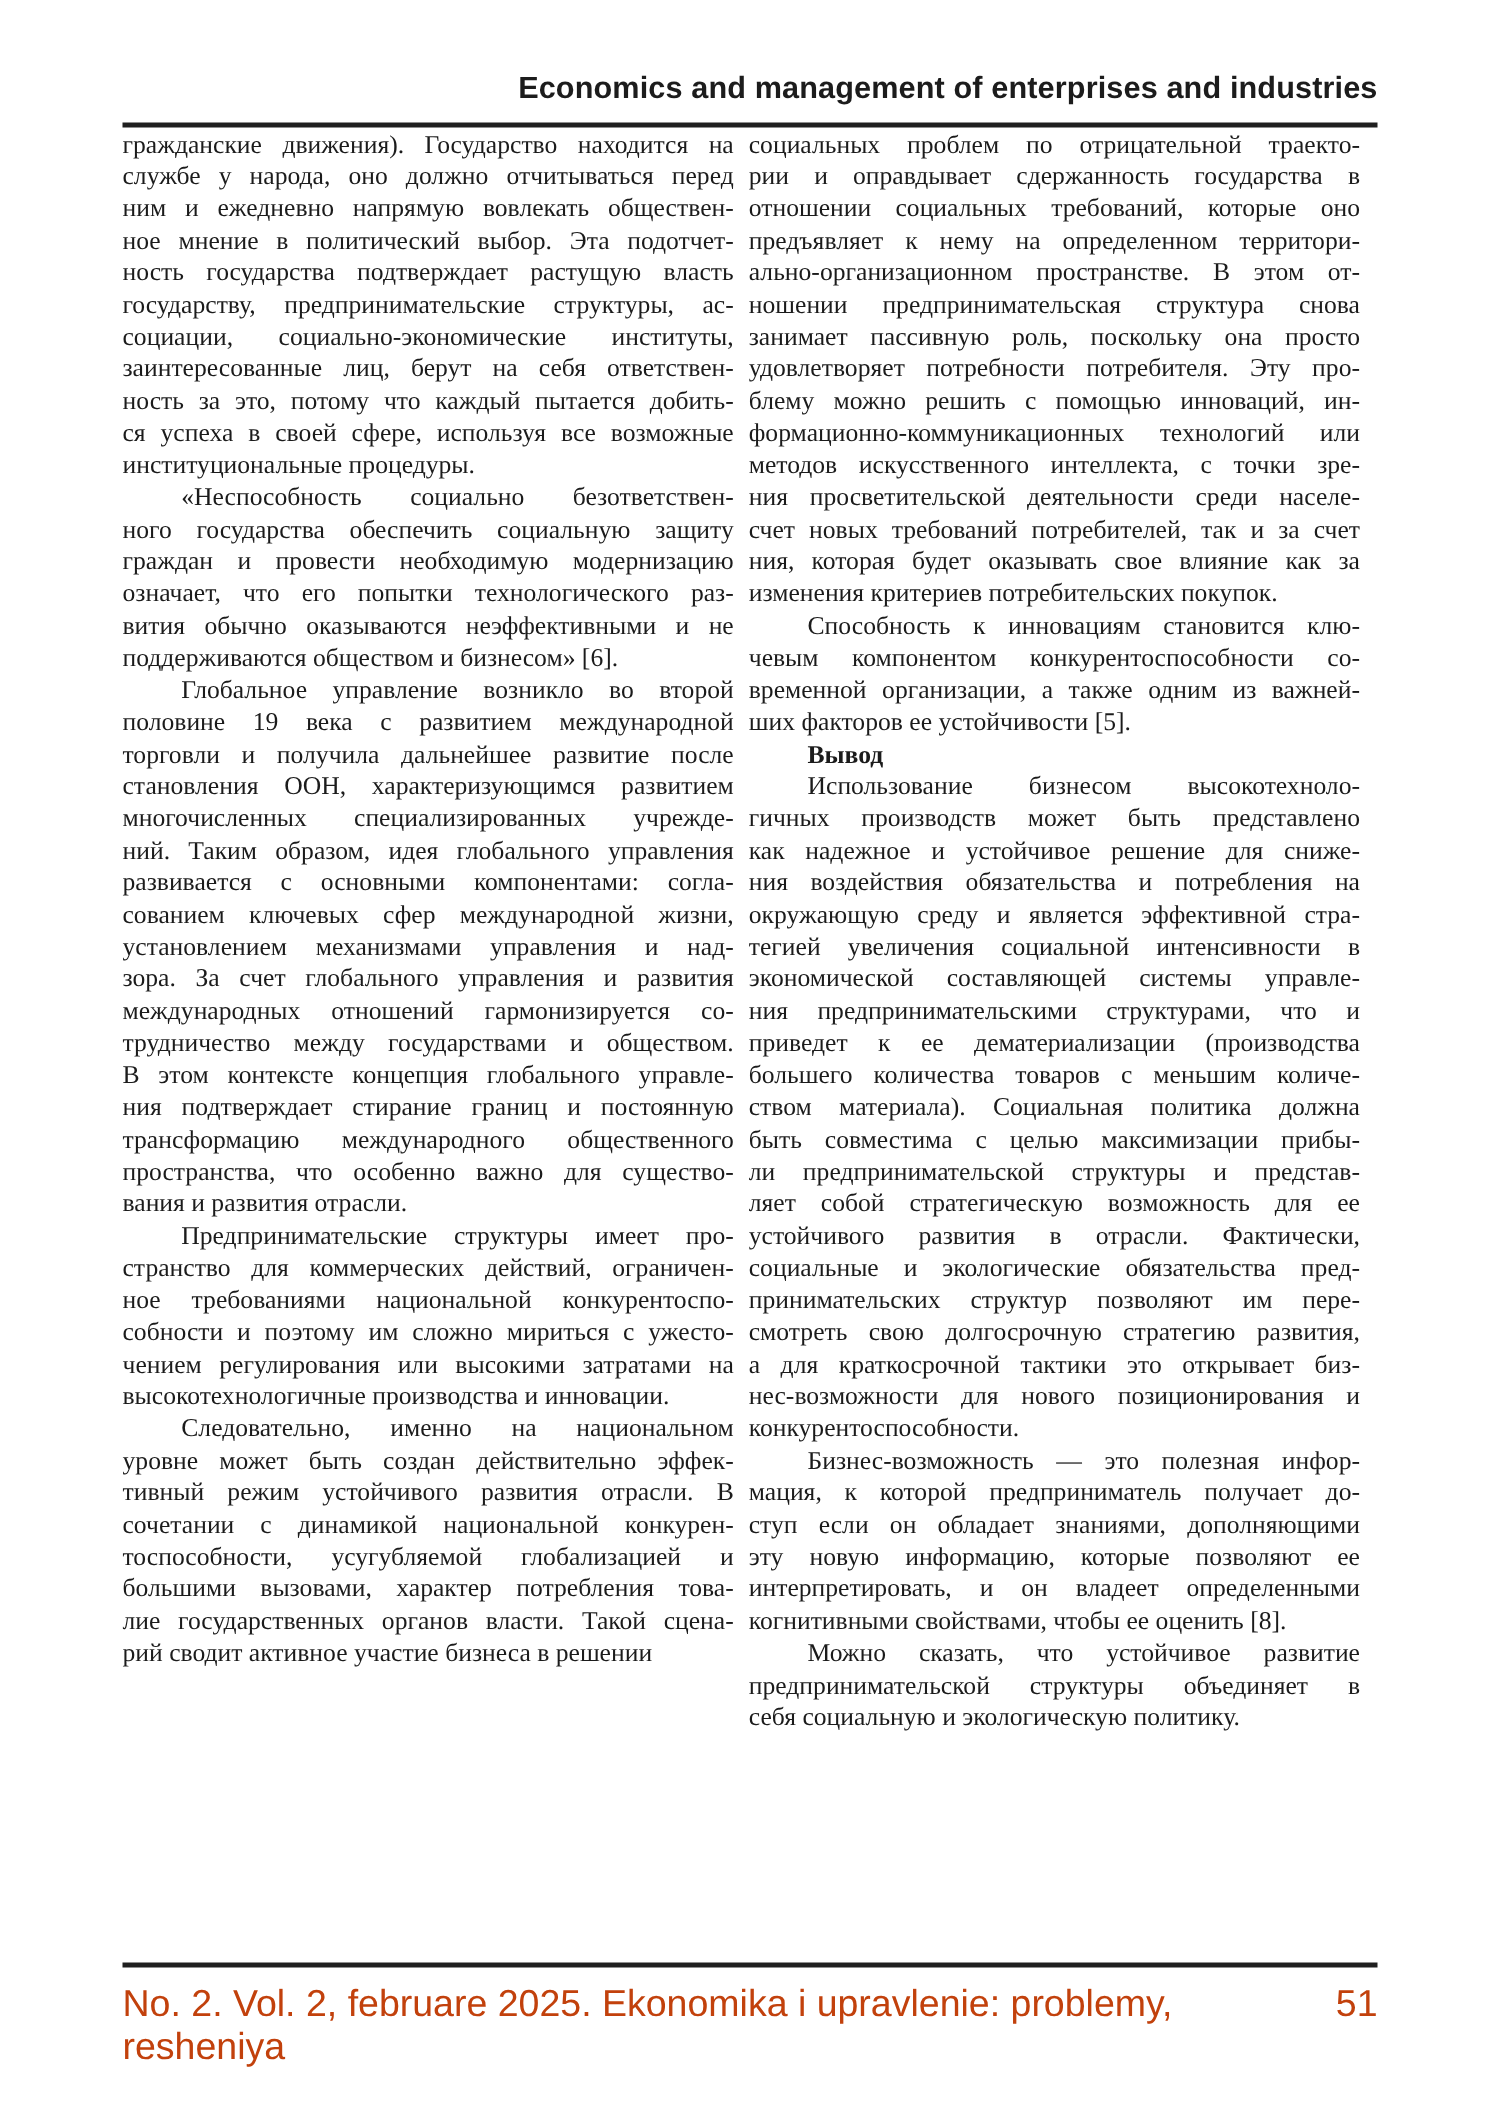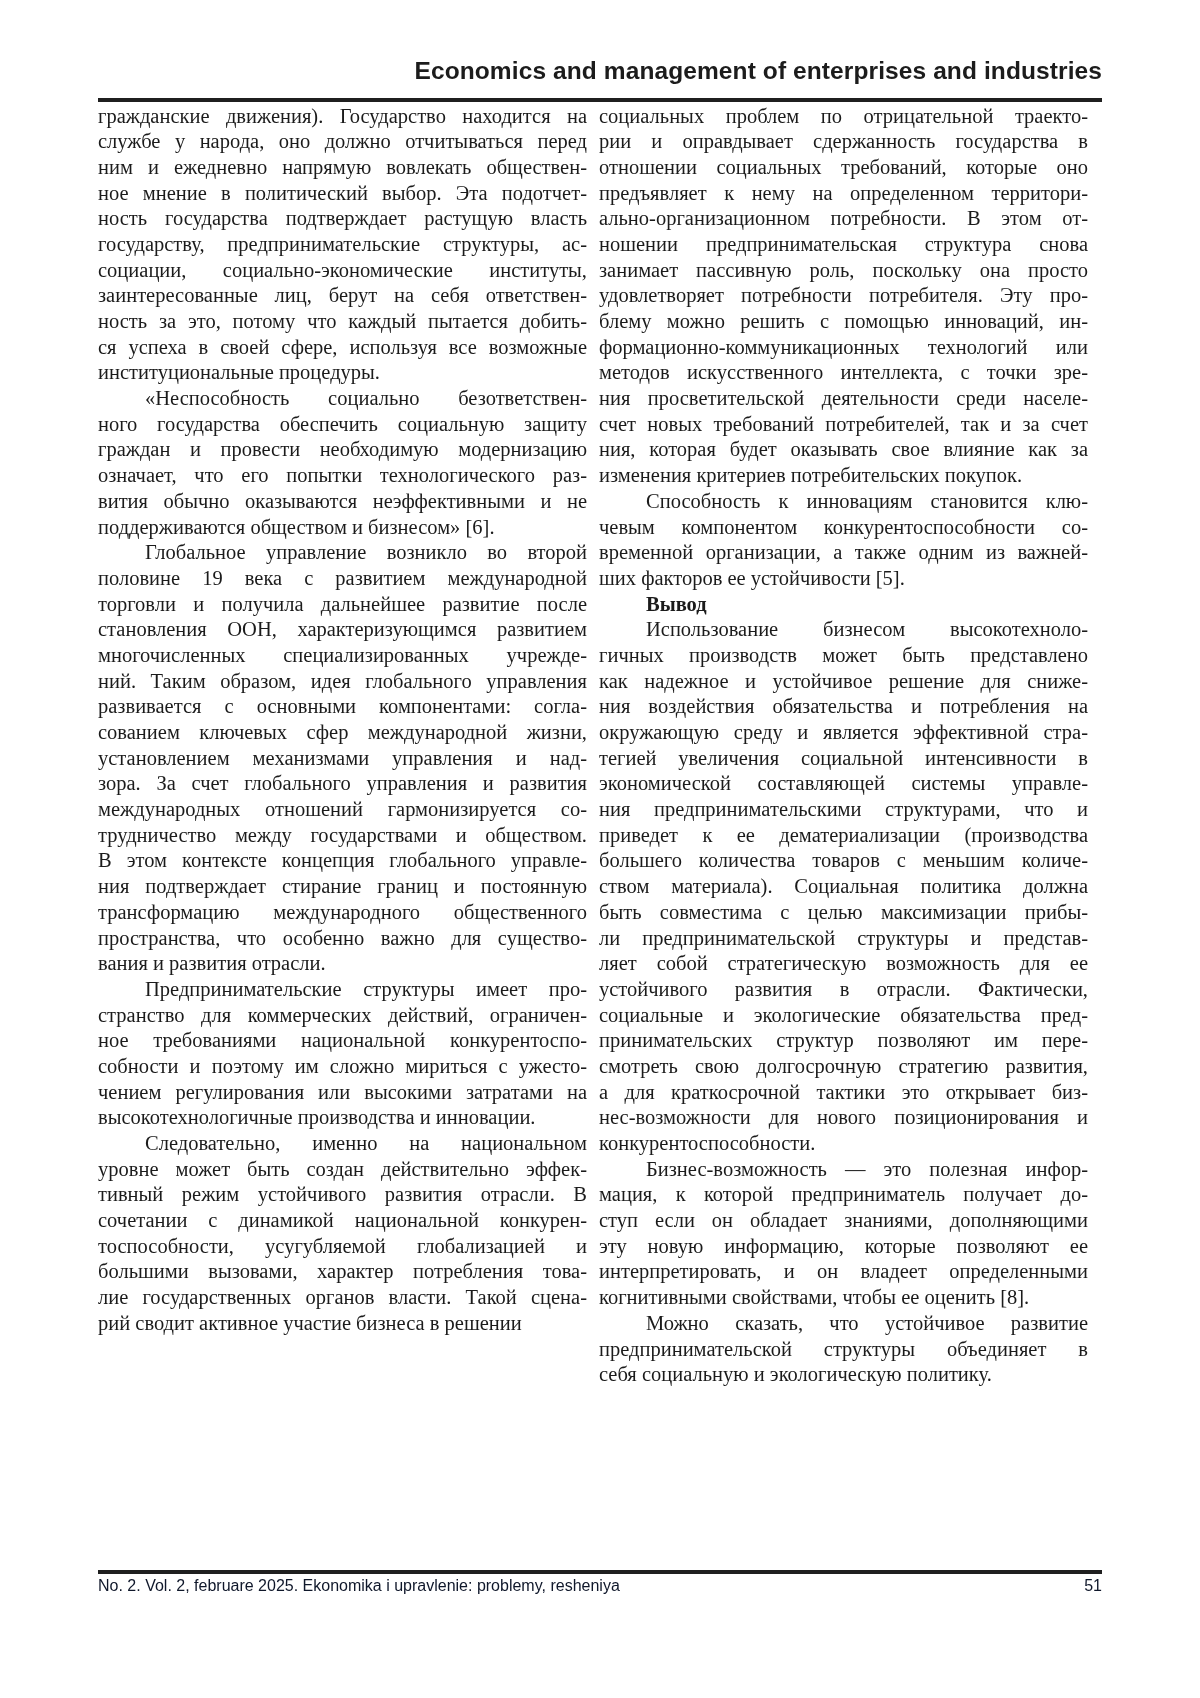--- a/index.html
+++ b/index.html
@@ -54,27 +54,27 @@
   .page-footer {
     position: absolute;
     left: 98px; right: 98px;
     top: 1570px;
   }
   .footer-rule {
     height: 4px;
     background: #1f1f1f;
   }
   .footer-row {
-    margin-top: 3px;
+    margin-top: 13px;
     display: flex;
     justify-content: space-between;
     align-items: baseline;
     font-family: "Liberation Sans", sans-serif;
-    font-size: 16px;
-    color: #0f172a;
+    font-size: 30px;
+    color: #c2410c;
   }
 </style>
 </head>
 <body>
 
 <div class="page">
   <div class="content">
 
     <div class="journal-header">Economics and management of enterprises and industries</div>
 
@@ -129,21 +129,21 @@
           <div class="line">тоспособности, усугубляемой глобализацией и</div>
           <div class="line">большими вызовами, характер потребления това-</div>
           <div class="line">лие государственных органов власти. Такой сцена-</div>
           <div class="line last">рий сводит активное участие бизнеса в решении</div>
         </div>
       <div class="column">
           <div class="line">социальных проблем по отрицательной траекто-</div>
           <div class="line">рии и оправдывает сдержанность государства в</div>
           <div class="line">отношении социальных требований, которые оно</div>
           <div class="line">предъявляет к нему на определенном территори-</div>
-          <div class="line">ально-организационном потребности. В этом от-</div>
+          <div class="line">ально-организационном пространстве. В этом от-</div>
           <div class="line">ношении предпринимательская структура снова</div>
           <div class="line">занимает пассивную роль, поскольку она просто</div>
           <div class="line">удовлетворяет потребности потребителя. Эту про-</div>
           <div class="line">блему можно решить с помощью инноваций, ин-</div>
           <div class="line">формационно-коммуникационных технологий или</div>
           <div class="line">методов искусственного интеллекта, с точки зре-</div>
           <div class="line">ния просветительской деятельности среди населе-</div>
           <div class="line">счет новых требований потребителей, так и за счет</div>
           <div class="line">ния, которая будет оказывать свое влияние как за</div>
           <div class="line last">изменения критериев потребительских покупок.</div>

